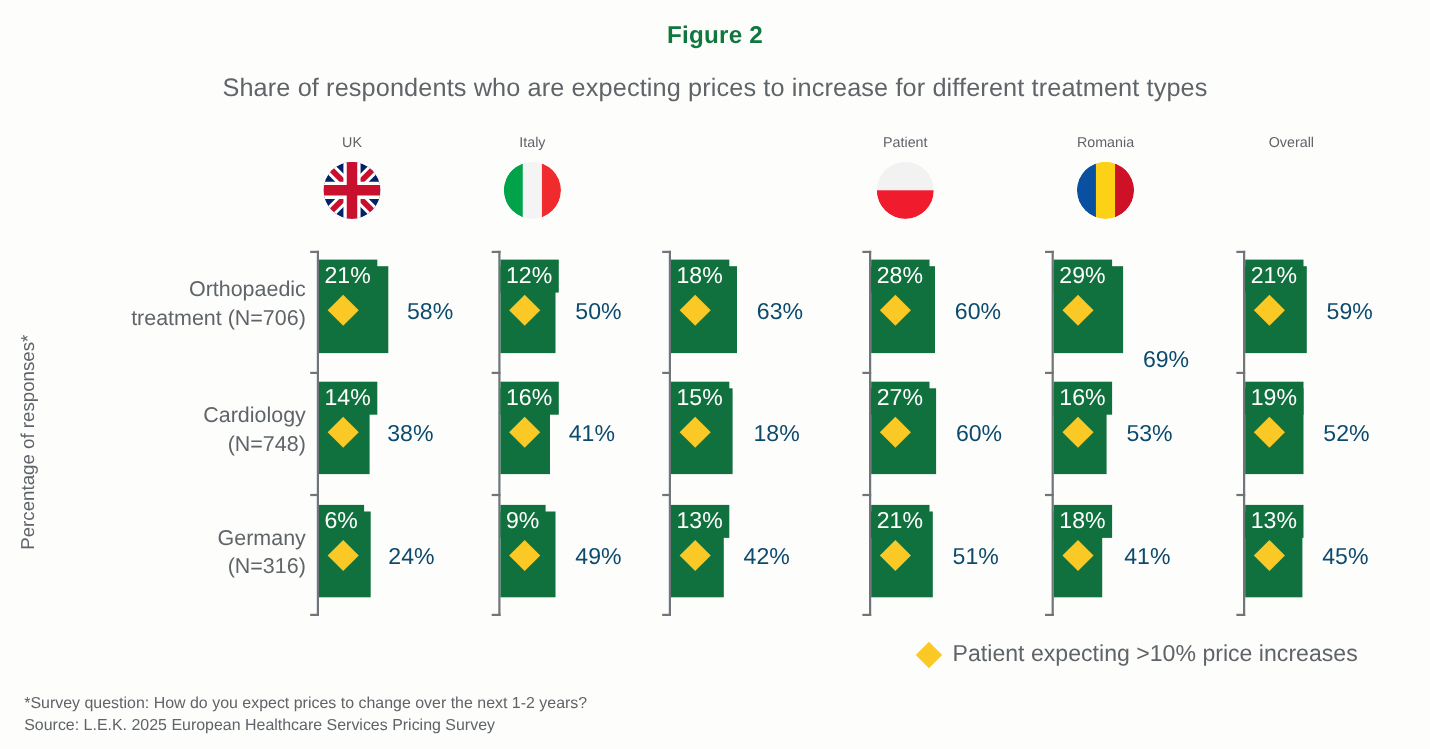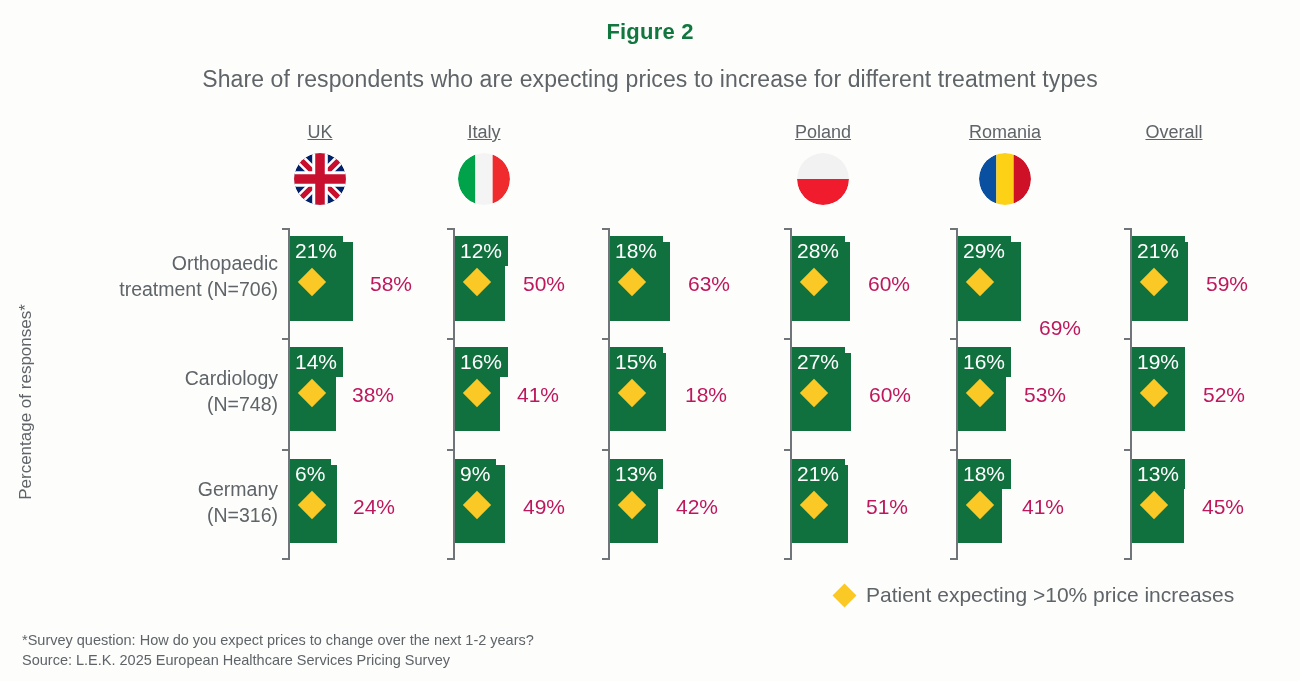--- a/index.html
+++ b/index.html
@@ -62,25 +62,24 @@
   }
   .row-label .l2 { display: block; }
 
   
   .col-head {
     position: absolute;
     width: 150px;
     text-align: center;
   }
   .col-head .cname {
-    font-size: 18px;
+    font-size: 13px;
     color: #5f6468;
     display: block;
     margin-bottom: 10px;
-    text-decoration: underline;
   }
   .flag {
     width: 52px; height: 52px;
     border-radius: 50%;
     overflow: hidden;
     margin: 0 auto;
     position: relative;
     display: block;
   }
   .flag svg { display: block; width: 52px; height: 52px; }
@@ -129,21 +128,21 @@
     position: absolute;
     left: 12px;
     top: 30px;
     width: 20px; height: 20px;
     background: #fbc926;
     transform: rotate(45deg);
   }
   .outer-value {
     position: absolute;
     font-size: 21px;
-    color: #be185d;
+    color: #0c4a6e;
     white-space: nowrap;
     top: 30px;
   }
 
   
   .legend {
     position: absolute;
     left: 836px; top: 583px;
     display: flex; align-items: center;
     gap: 13px;
@@ -209,21 +208,21 @@
           <rect x="0" y="0" width="20" height="60" fill="#00A24A"></rect>
           <rect x="20" y="0" width="20" height="60" fill="#F4F4F4"></rect>
           <rect x="40" y="0" width="20" height="60" fill="#EF2B2D"></rect>
         </g>
       </svg>
     </span>
   </div>
 
 
   <div class="col-head" style="left:748px; top:122px;">
-    <span class="cname">Poland</span>
+    <span class="cname">Patient</span>
     <span class="flag">
       <svg viewBox="0 0 60 60">
         <clipPath id="plclip">
             <circle cx="30" cy="30" r="30"></circle>
           </clipPath>
         <g clip-path="url(#plclip)">
           <rect x="0" y="0" width="60" height="30" fill="#F2F2F2"></rect>
           <rect x="0" y="30" width="60" height="30" fill="#F01B2D"></rect>
         </g>
       </svg>

